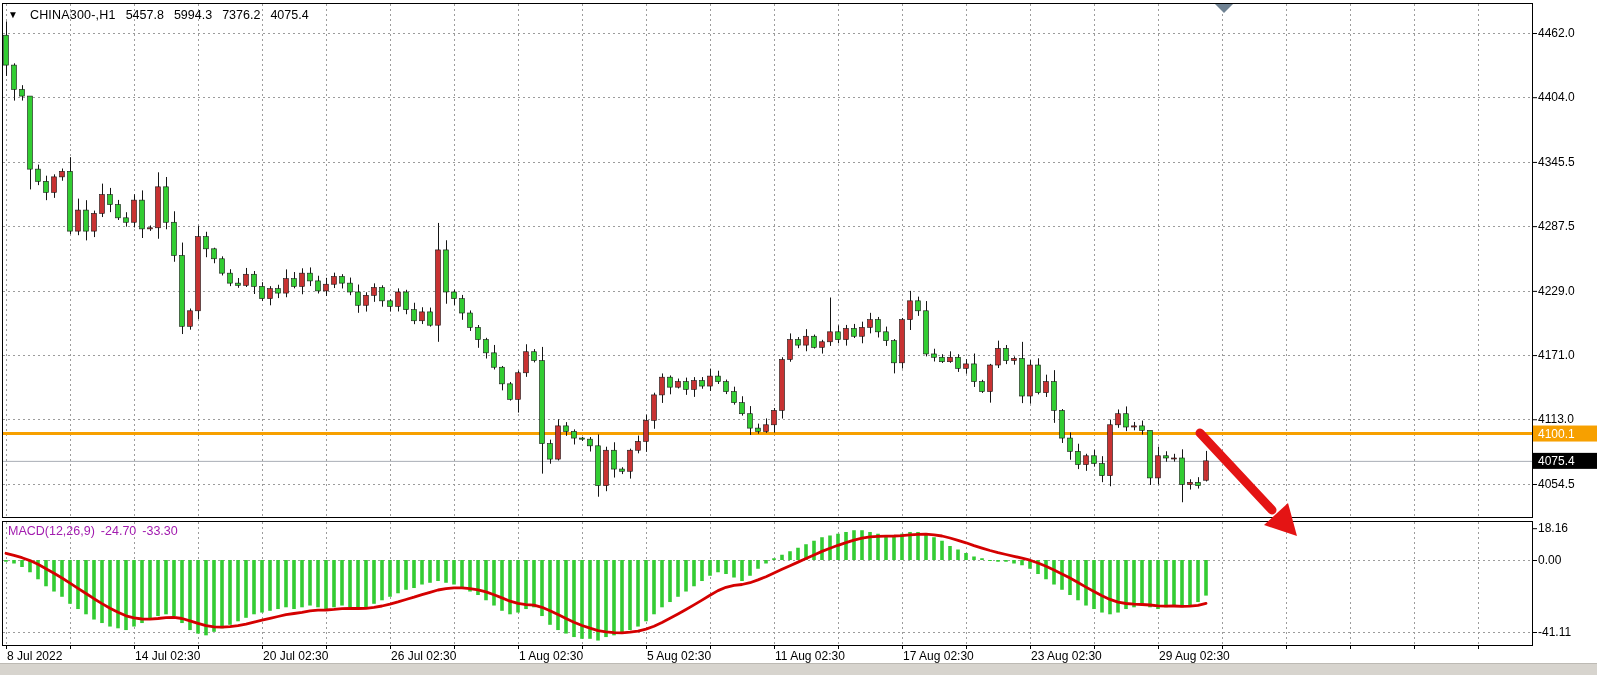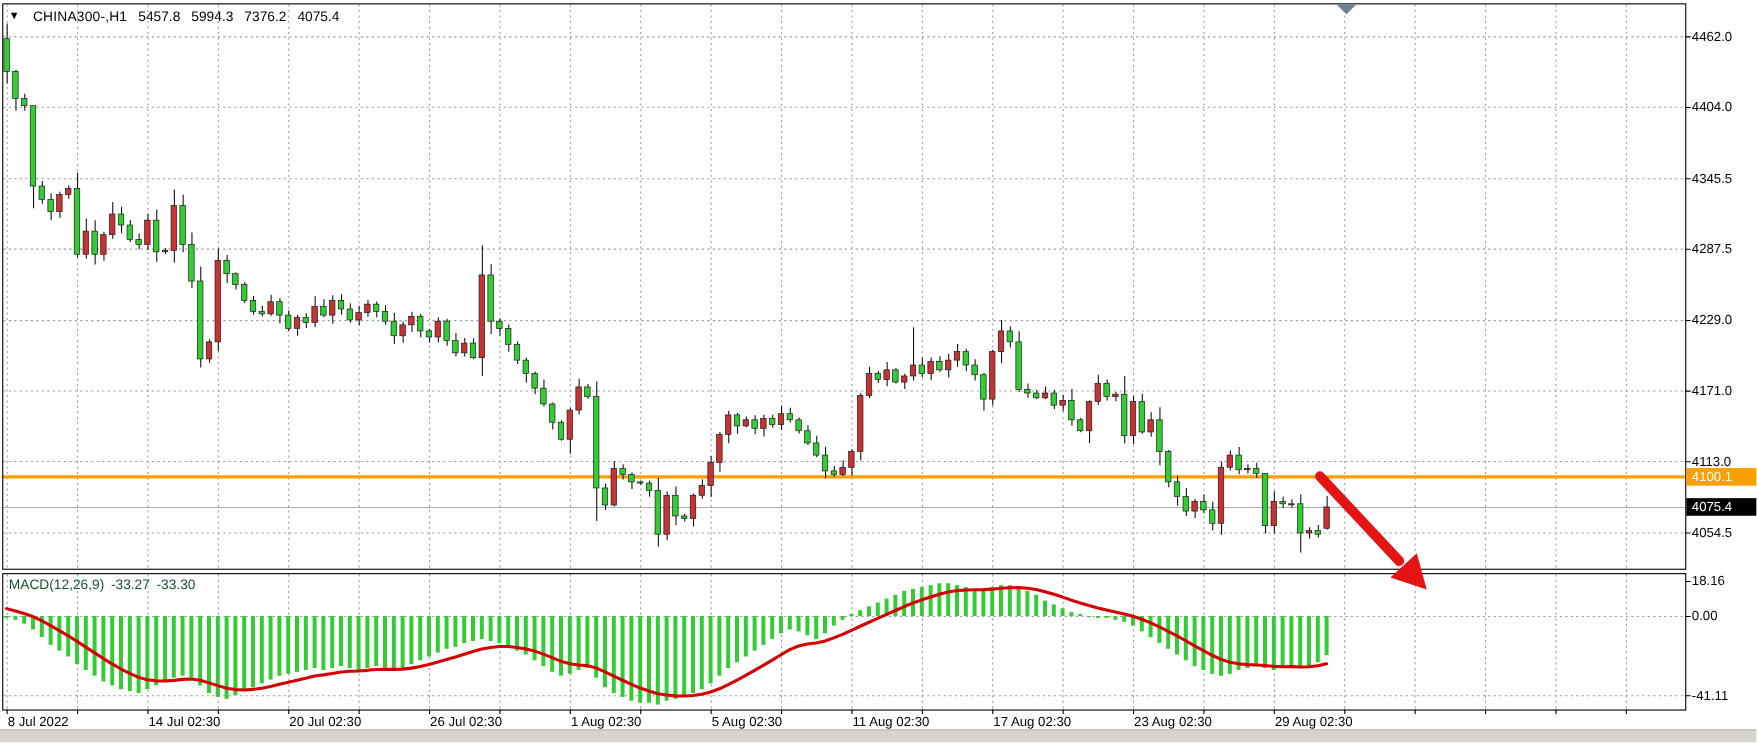--- a/index.html
+++ b/index.html
@@ -3,42 +3,42 @@
 <meta charset="utf-8">
 <style>
   html,body{margin:0;padding:0;background:#fff;}
   .screen{position:relative;width:1597px;height:675px;background:#ffffff;overflow:hidden;
           font-family:"Liberation Sans",sans-serif;}
   .hdr{position:absolute;left:8px;top:8px;display:flex;align-items:center;gap:10px;
        font-size:12.5px;color:#000;white-space:nowrap;z-index:5;}
   .hdr .tri{font-size:10px;line-height:1;margin-right:2px;}
   .hdr .sym{letter-spacing:0.2px;}
   .macd-hdr{position:absolute;left:8px;top:524px;display:flex;align-items:center;gap:6px;
-       font-size:12.5px;color:#14532d;white-space:nowrap;z-index:5;}
+       font-size:12.5px;color:#a21caf;white-space:nowrap;z-index:5;}
   .strip{position:absolute;left:0;top:663px;width:1597px;height:12px;background:#D7D4CE;
        border-top:1px solid #bdbab4;}
   svg text{font-family:"Liberation Sans",sans-serif;}
 </style>
 </head>
 <body>
 
 <div class="screen">
 
   <div class="hdr">
     <span class="tri">▼</span>
     <span class="sym">CHINA300-,H1</span>
     <span>5457.8</span>
     <span>5994.3</span>
     <span>7376.2</span>
     <span>4075.4</span>
   </div>
 
   <div class="macd-hdr">
     <span>MACD(12,26,9)</span>
-    <span>-33.27</span>
+    <span>-24.70</span>
     <span>-33.30</span>
   </div>
 
   <svg id="chart" width="1597" height="675" viewBox="0 0 1597 675" style="position:absolute;left:0;top:0;">
       <g stroke="#9C9C9C" stroke-width="1" stroke-dasharray="2 3">
         <line x1="6.5" y1="4" x2="6.5" y2="516"></line>
         <line x1="6.5" y1="522" x2="6.5" y2="644"></line>
         <line x1="70.5" y1="4" x2="70.5" y2="516"></line>
         <line x1="70.5" y1="522" x2="70.5" y2="644"></line>
         <line x1="134.5" y1="4" x2="134.5" y2="516"></line>

